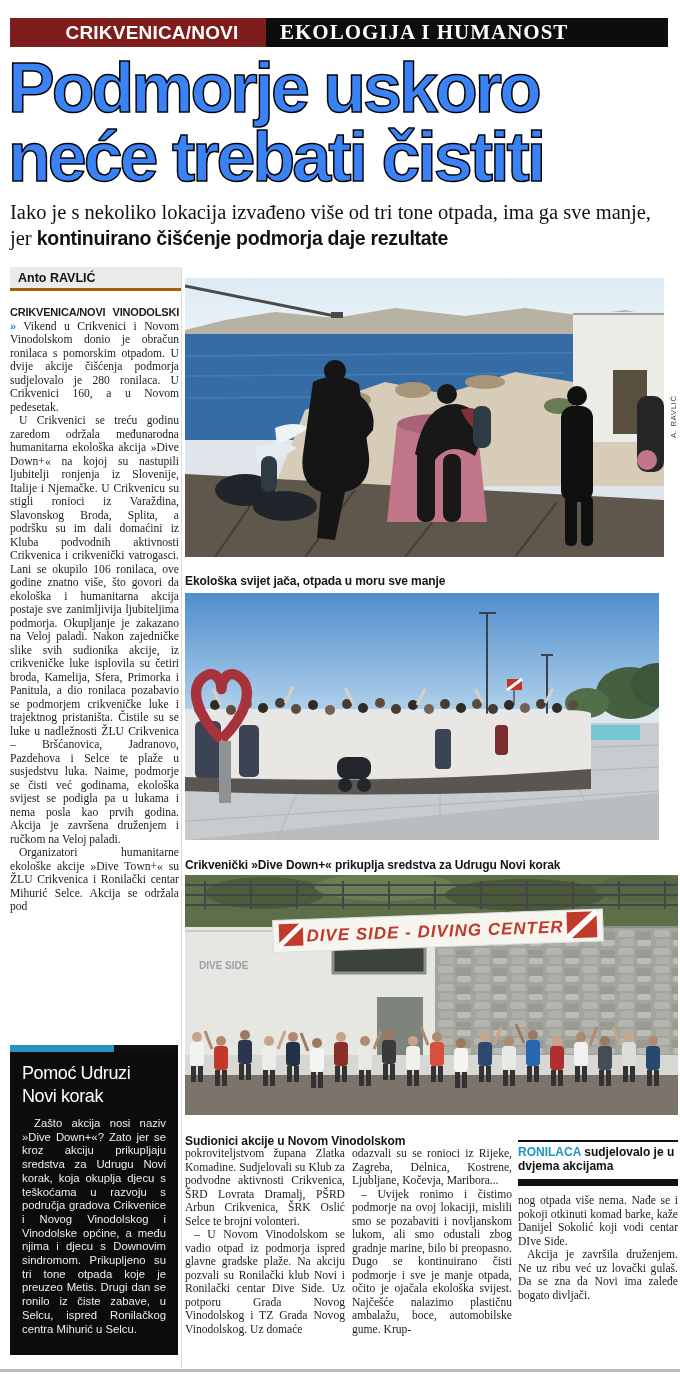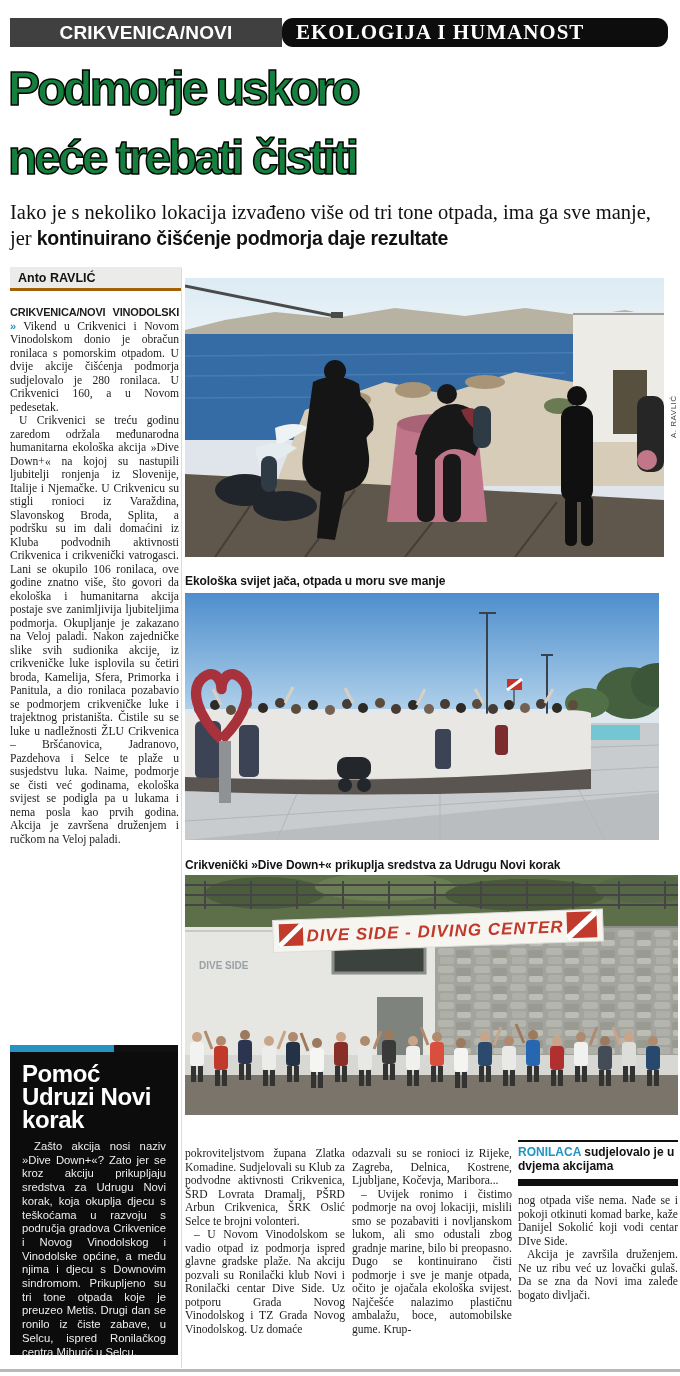--- a/index.html
+++ b/index.html
@@ -2,28 +2,28 @@
 <html lang="hr"><head>
 <meta charset="utf-8">
 <style>
   html,body{margin:0;padding:0;background:#fff;}
   .page{position:relative;width:680px;height:1376px;background:#fff;overflow:hidden;
         font-family:"Liberation Serif",serif;color:#1b1b1b;}
   .abs{position:absolute;}
 
   
   .kicker{left:10px;top:18px;width:658px;height:29px;display:flex;}
-  .kicker-left{background:#404040;color:#fff;width:272px;display:flex;align-items:center;justify-content:center;
-    font-family:"Liberation Sans",sans-serif;font-weight:bold;font-size:19px;letter-spacing:.2px;}
+  .kicker-left{background:#7f1d1d;color:#fff;width:228px;display:flex;align-items:center;justify-content:center;
+    font-family:"Liberation Sans",sans-serif;font-weight:bold;font-size:19px;letter-spacing:.2px;padding-left:28px;}
   .kicker-right{background:#0d0d0d;color:#fff;flex:1;display:flex;align-items:center;padding-left:14px;
-    font-family:"Liberation Serif",serif;font-weight:bold;font-size:21px;letter-spacing:1px;border-radius:11px;}
+    font-family:"Liberation Serif",serif;font-weight:bold;font-size:21px;letter-spacing:1px;}
 
   
   .headline{left:8px;top:54px;width:668px;font-family:"Liberation Sans",sans-serif;font-weight:bold;
-    font-size:48px;line-height:69px;letter-spacing:-3px;color:#15803d;-webkit-text-stroke:1.5px #050505;}
+    font-size:70px;line-height:69px;letter-spacing:-3px;color:#3b82f6;-webkit-text-stroke:1.5px #050505;}
 
   
   .subhead{left:10px;top:199px;width:662px;font-size:20.5px;line-height:26px;color:#111;}
   .subhead b{font-family:"Liberation Sans",sans-serif;font-size:19.5px;letter-spacing:-.3px;}
 
   
   .byline{left:10px;top:267px;width:156px;background:#ebebe9;border-bottom:3px solid #a16207;
     font-family:"Liberation Sans",sans-serif;font-weight:bold;font-size:12.5px;color:#111;
     padding:4px 8px 3px 8px;}
 
@@ -33,21 +33,21 @@
   .bodycol p.ind{text-indent:9px;}
   .leadin{font-family:"Liberation Sans",sans-serif;font-size:11px;letter-spacing:-.2px;margin-top:45px;}
   .marker{color:#2593c1;font-family:"Liberation Sans",sans-serif;}
   .col-left{left:10px;top:306px;width:169px;height:737px;}
   .vrule{left:181px;top:268px;width:1px;height:1100px;background:#dcdcda;}
 
   
   .sidebox-wrap{left:10px;top:1045px;width:168px;}
   .sidebox-stripe{height:7px;background:linear-gradient(to right,#2593c1 0 62%,#101010 62% 100%);}
   .sidebox{background:#0c0c0c;color:#ededed;height:303px;padding:10px 12px 0 12px;box-sizing:border-box;}
-  .sidebox-title{font-family:"Liberation Sans",sans-serif;font-weight:bold;font-size:24px;line-height:23px;
+  .sidebox-title{font-family:"Liberation Sans",sans-serif;font-weight:normal;font-size:18px;line-height:23px;
     color:#fff;letter-spacing:-.4px;margin-bottom:9px;}
   .sidebox-body{font-family:"Liberation Sans",sans-serif;font-size:11.3px;line-height:13.7px;text-align:justify;text-indent:12px;}
 
   
   .photo{overflow:hidden;background:#dfe5ea;}
   .photo svg{display:block;}
   .caption{font-family:"Liberation Sans",sans-serif;font-weight:bold;font-size:12px;color:#141414;letter-spacing:-.1px;margin-top:16px;}
   .credit{left:664px;top:278px;height:277px;width:14px;display:flex;align-items:flex-end;justify-content:center;
     writing-mode:vertical-rl;transform:rotate(180deg);font-family:"Liberation Sans",sans-serif;
     font-size:8px;color:#454545;letter-spacing:.5px;}
@@ -88,20 +88,21 @@
 
   <div class="abs vrule"></div>
 
   <div class="abs bodycol col-left">
     <p>
       <b class="leadin"><span>CRIKVENICA/NOVI VINODOLSKI</span>
       <span class="marker">»</span></b>
       <span>Vikend u Crikvenici i Novom Vinodolskom donio je obračun ronilaca s pomorskim otpadom. U dvije akcije čišćenja podmorja sudjelovalo je 280 ronilaca. U Crikvenici 160, a u Novom pedesetak.</span>
     </p>
     <p class="ind">U Crikvenici se treću godinu zaredom održala međunarodna humanitarna ekološka akcija »Dive Down+« na kojoj su nastupili ljubitelji ronjenja iz Slovenije, Italije i Njemačke. U Crikvenicu su stigli ronioci iz Varaždina, Slavonskog Broda, Splita, a podršku su im dali domaćini iz Kluba podvodnih aktivnosti Crikvenica i crikvenički vatrogasci. Lani se okupilo 106 ronilaca, ove godine znatno više, što govori da ekološka i humanitarna akcija postaje sve zanimljivija ljubiteljima podmorja. Okupljanje je zakazano na Veloj paladi. Nakon zajedničke slike svih sudionika akcije, iz crikveničke luke isplovila su četiri broda, Kamelija, Sfera, Primorka i Panitula, a dio ronilaca pozabavio se podmorjem crikveničke luke i trajektnog pristaništa. Čistile su se luke u nadležnosti ŽLU Crikvenica – Bršćanovica, Jadranovo, Pazdehova i Selce te plaže u susjedstvu luka. Naime, podmorje se čisti već godinama, ekološka svijest se podigla pa u lukama i nema posla kao prvih godina. Akcija je završena druženjem i ručkom na Veloj paladi.</p>
+    <p class="ind">Organizatori humanitarne ekološke akcije »Dive Town+« su ŽLU Crikvenica i Ronilački centar Mihurić Selce. Akcija se održala pod</p>
   </div>
 
   <div class="abs photo" style="left:185px;top:278px;width:479px;height:279px;">
     <svg width="479" height="279" viewBox="0 0 479 279">
       <defs>
         <linearGradient id="sky1" x1="0" y1="0" x2="0" y2="1">
           <stop offset="0" stop-color="#dcebf4"></stop>
             <stop offset="1" stop-color="#eef4f8"></stop>
         </linearGradient>
       </defs>
@@ -452,20 +453,21 @@
           </g>
         <g transform="translate(468,192)">
             <circle cx="0" cy="-26" r="5" fill="#b08a6e"></circle>
             <rect x="-7" y="-21" width="14" height="24" rx="4" fill="#27496d"></rect>
             <rect x="-6" y="3" width="5" height="16" fill="#333"></rect>
             <rect x="1" y="3" width="5" height="16" fill="#333"></rect>
           </g>
       </g>
     </svg>
   </div>
+  <div class="abs caption" style="left:185px;top:1118px;width:490px;">Sudionici akcije u Novom Vinodolskom</div>
 
   <div class="abs sidebox-wrap">
     <div class="sidebox-stripe"></div>
     <div class="sidebox">
       <div class="sidebox-title">Pomoć Udruzi Novi korak</div>
       <div class="sidebox-body">Zašto akcija nosi naziv »Dive Down+«? Zato jer se kroz akciju prikupljaju sredstva za Udrugu Novi korak, koja okuplja djecu s teškoćama u razvoju s područja gradova Crikvenice i Novog Vinodolskog i Vinodolske općine, a među njima i djecu s Downovim sindromom. Prikupljeno su tri tone otpada koje je preuzeo Metis. Drugi dan se ronilo iz čiste zabave, u Selcu, ispred Ronilačkog centra Mihurić u Selcu.</div>
     </div>
   </div>
 
   <div class="abs bodycol bcol" style="left:352px;">

